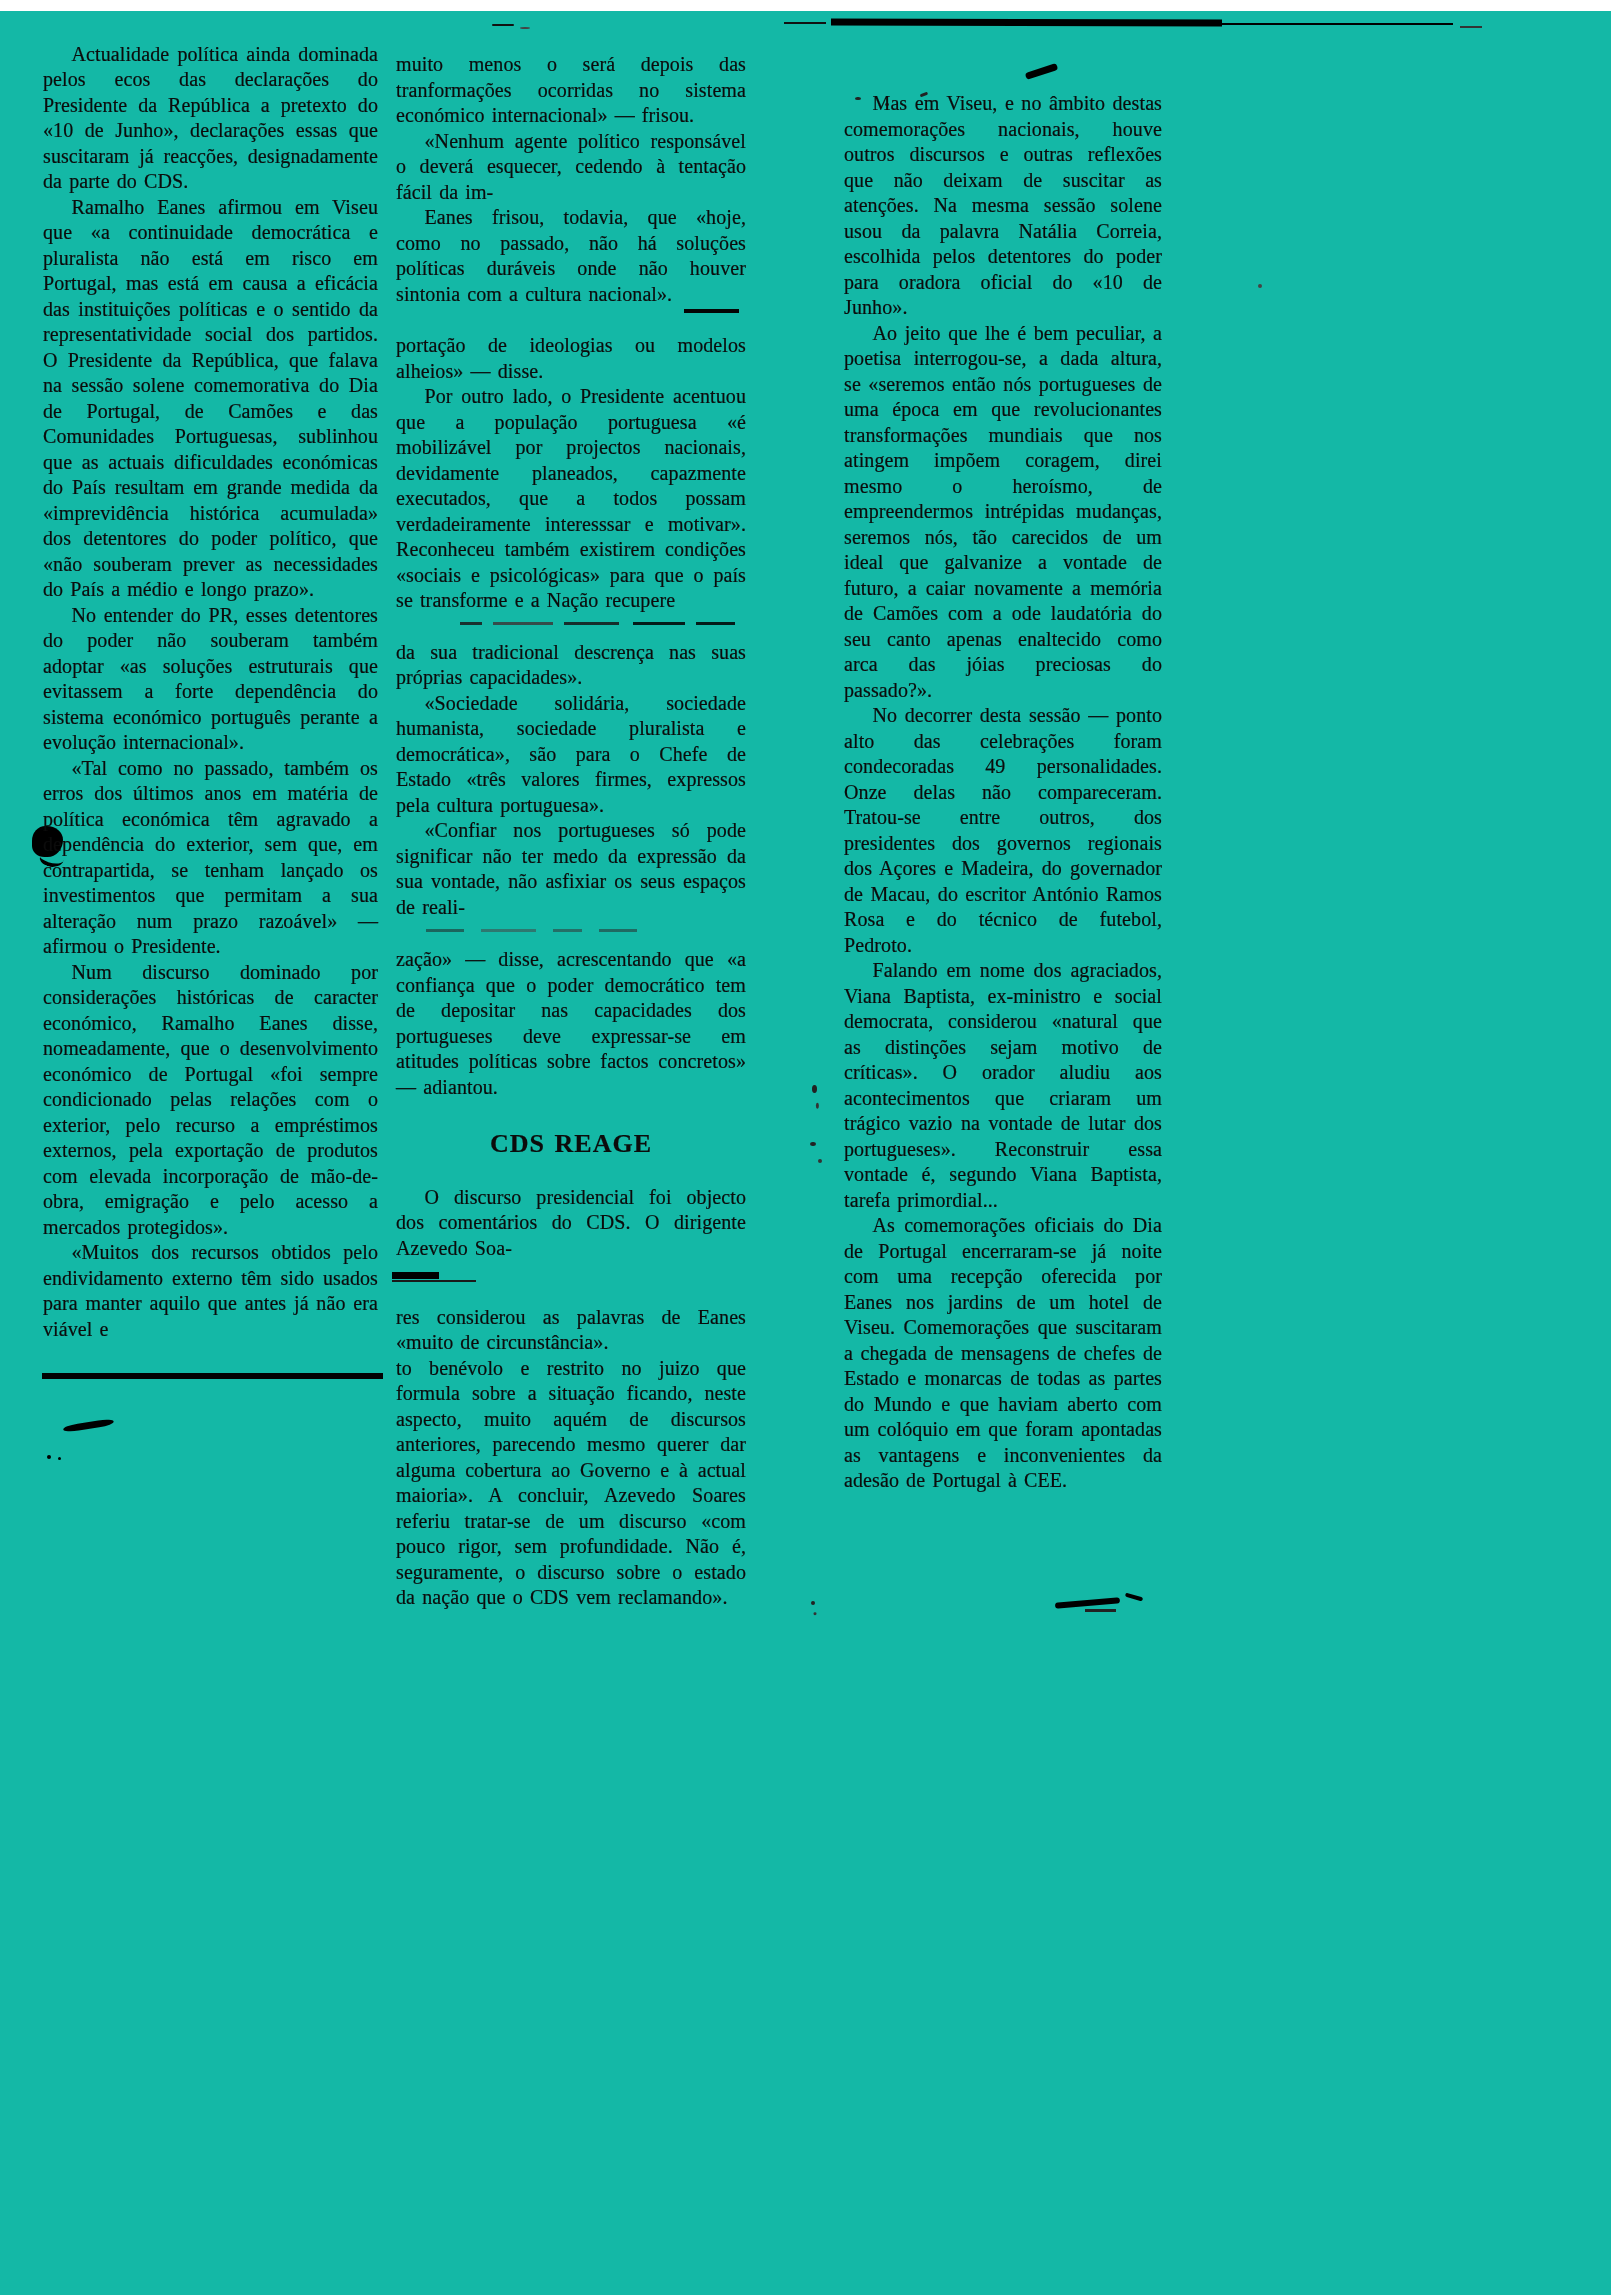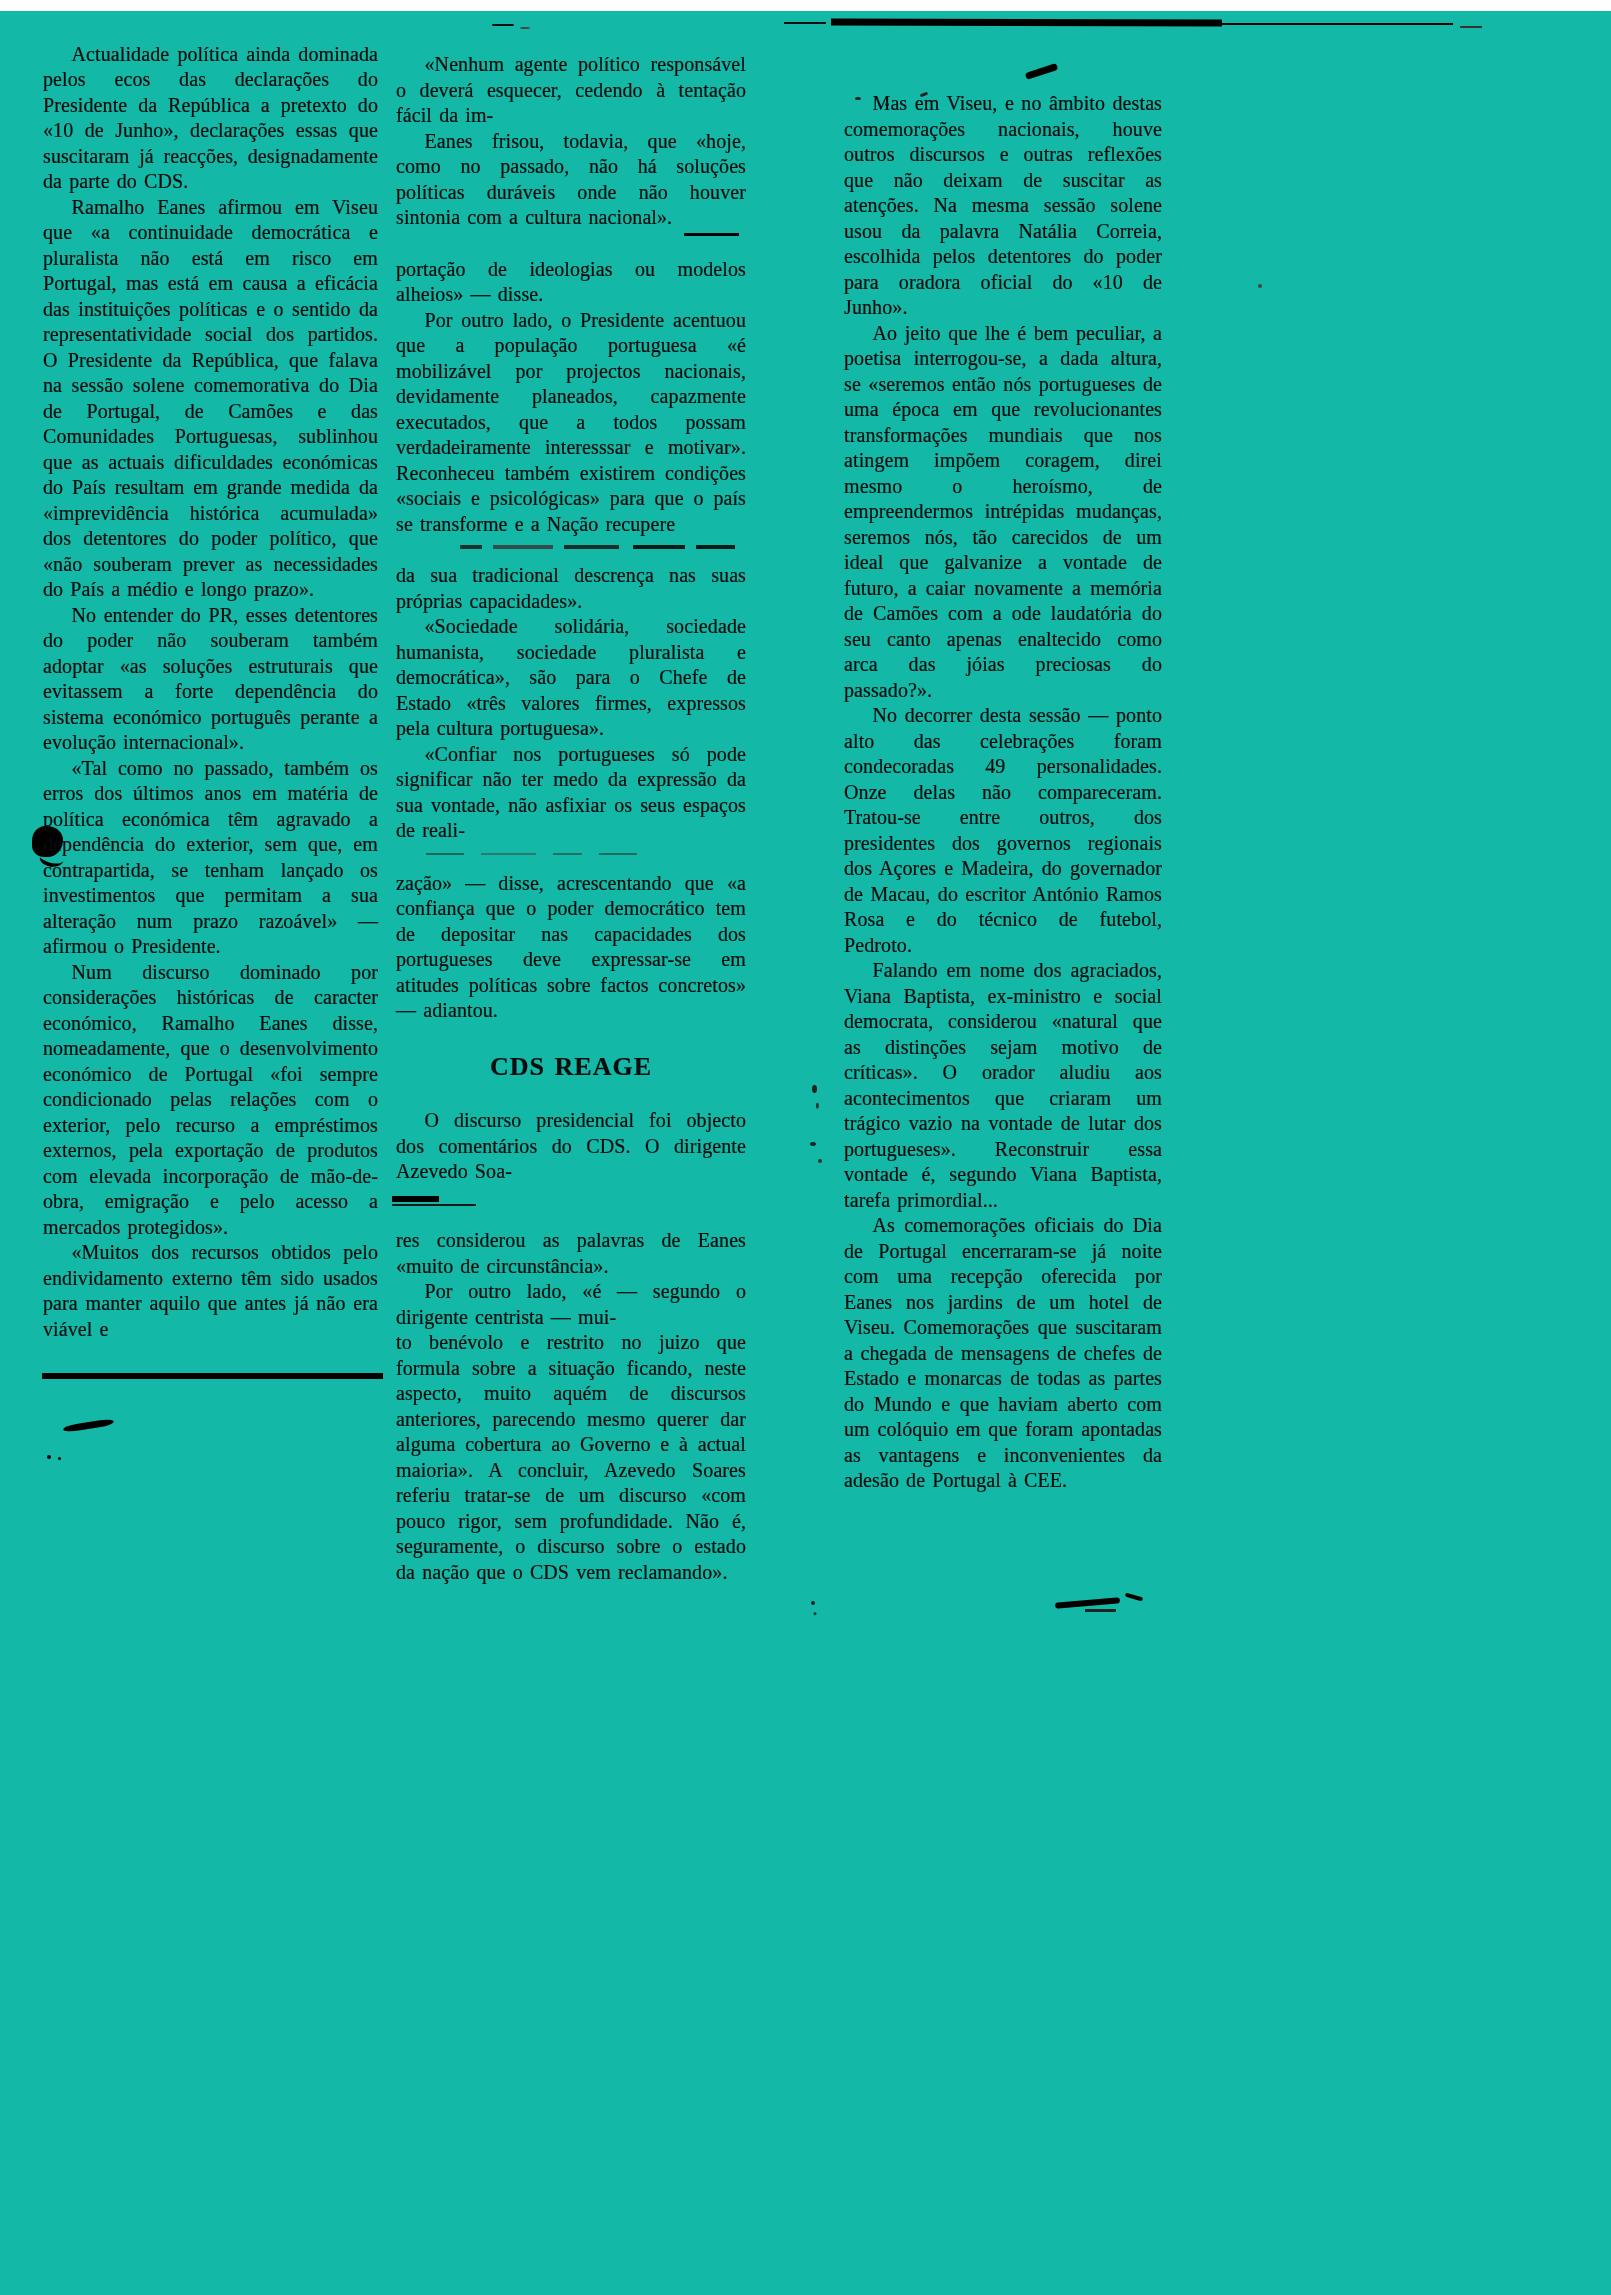--- a/index.html
+++ b/index.html
@@ -105,37 +105,37 @@
     <p class="indent">Actualidade política ainda dominada pelos ecos das declarações do Presidente da República a pretexto do «10 de Junho», declarações essas que suscitaram já reacções, designadamente da parte do CDS.</p>
     <p class="indent">Ramalho Eanes afirmou em Viseu que «a continuidade democrática e pluralista não está em risco em Portugal, mas está em causa a eficácia das instituições políticas e o sentido da representatividade social dos partidos. O Presidente da República, que falava na sessão solene comemorativa do Dia de Portugal, de Camões e das Comunidades Portuguesas, sublinhou que as actuais dificuldades económicas do País resultam em grande medida da «imprevidência histórica acumulada» dos detentores do poder político, que «não souberam prever as necessidades do País a médio e longo prazo».</p>
     <p class="indent">No entender do PR, esses detentores do poder não souberam também adoptar «as soluções estruturais que evitassem a forte dependência do sistema económico português perante a evolução internacional».</p>
     <p class="indent">«Tal como no passado, também os erros dos últimos anos em matéria de política económica têm agravado a dependência do exterior, sem que, em contrapartida, se tenham lançado os investimentos que permitam a sua alteração num prazo razoável» — afirmou o Presidente.</p>
     <p class="indent">Num discurso dominado por considerações históricas de caracter económico, Ramalho Eanes disse, nomeadamente, que o desenvolvimento económico de Portugal «foi sempre condicionado pelas relações com o exterior, pelo recurso a empréstimos externos, pela exportação de produtos com elevada incorporação de mão-de-obra, emigração e pelo acesso a mercados protegidos».</p>
     <p class="indent">«Muitos dos recursos obtidos pelo endividamento externo têm sido usados para manter aquilo que antes já não era viável e</p>
     <div class="col1-rule"></div>
   </section>
 
   <section class="col" id="col2">
+    <p>muito menos o será depois das tranformações ocorridas no sistema económico internacional» — frisou.</p>
     <p class="indent">«Nenhum agente político responsável o deverá esquecer, cedendo à tentação fácil da im-</p>
     <p class="indent">Eanes frisou, todavia, que «hoje, como no passado, não há soluções políticas duráveis onde não houver sintonia com a cultura nacional».</p>
     <div class="underline-im"></div>
     <p>portação de ideologias ou modelos alheios» — disse.</p>
     <p class="indent">Por outro lado, o Presidente acentuou que a população portuguesa «é mobilizável por projectos nacionais, devidamente planeados, capazmente executados, que a todos possam verdadeiramente interesssar e motivar». Reconheceu também existirem condições «sociais e psicológicas» para que o país se transforme e a Nação recupere</p>
     <div class="scratch-b"></div>
     <p>da sua tradicional descrença nas suas próprias capacidades».</p>
     <p class="indent">«Sociedade solidária, sociedade humanista, sociedade pluralista e democrática», são para o Chefe de Estado «três valores firmes, expressos pela cultura portuguesa».</p>
     <p class="indent">«Confiar nos portugueses só pode significar não ter medo da expressão da sua vontade, não asfixiar os seus espaços de reali-</p>
     <div class="scratch-c"></div>
     <p>zação» — disse, acrescentando que «a confiança que o poder democrático tem de depositar nas capacidades dos portugueses deve expressar-se em atitudes políticas sobre factos concretos» — adiantou.</p>
     <h2 class="heading">CDS REAGE</h2>
     <p class="indent">O discurso presidencial foi objecto dos comentários do CDS. O dirigente Azevedo Soa-</p>
     <div class="short-rule"></div>
     <div class="short-rule-ext"></div>
     <p>res considerou as palavras de Eanes «muito de circunstância».</p>
-    <p class="indent gap-top">Por outro lado, «é — segundo o dirigente centrista — mui-</p>
     <p class="gap-top">to benévolo e restrito no juizo que formula sobre a situação ficando, neste aspecto, muito aquém de discursos anteriores, parecendo mesmo querer dar alguma cobertura ao Governo e à actual maioria». A concluir, Azevedo Soares referiu tratar-se de um discurso «com pouco rigor, sem profundidade. Não é, seguramente, o discurso sobre o estado da nação que o CDS vem reclamando».</p>
   </section>
 
   <section class="col" id="col3">
     <p class="indent">Mas em Viseu, e no âmbito destas comemorações nacionais, houve outros discursos e outras reflexões que não deixam de suscitar as atenções. Na mesma sessão solene usou da palavra Natália Correia, escolhida pelos detentores do poder para oradora oficial do «10 de Junho».</p>
     <p class="indent gap-top">Ao jeito que lhe é bem peculiar, a poetisa interrogou-se, a dada altura, se «seremos então nós portugueses de uma época em que revolucionantes transformações mundiais que nos atingem impõem coragem, direi mesmo o heroísmo, de empreendermos intrépidas mudanças, seremos nós, tão carecidos de um ideal que galvanize a vontade de futuro, a caiar novamente a memória de Camões com a ode laudatória do seu canto apenas enaltecido como arca das jóias preciosas do passado?».</p>
     <p class="indent">No decorrer desta sessão — ponto alto das celebrações foram condecoradas 49 personalidades. Onze delas não compareceram. Tratou-se entre outros, dos presidentes dos governos regionais dos Açores e Madeira, do governador de Macau, do escritor António Ramos Rosa e do técnico de futebol, Pedroto.</p>
     <p class="indent">Falando em nome dos agraciados, Viana Baptista, ex-ministro e social democrata, considerou «natural que as distinções sejam motivo de críticas». O orador aludiu aos acontecimentos que criaram um trágico vazio na vontade de lutar dos portugueses». Reconstruir essa vontade é, segundo Viana Baptista, tarefa primordial...</p>
     <p class="indent">As comemorações oficiais do Dia de Portugal encerraram-se já noite com uma recepção oferecida por Eanes nos jardins de um hotel de Viseu. Comemorações que suscitaram a chegada de mensagens de chefes de Estado e monarcas de todas as partes do Mundo e que haviam aberto com um colóquio em que foram apontadas as vantagens e inconvenientes da adesão de Portugal à CEE.</p>
   </section>

